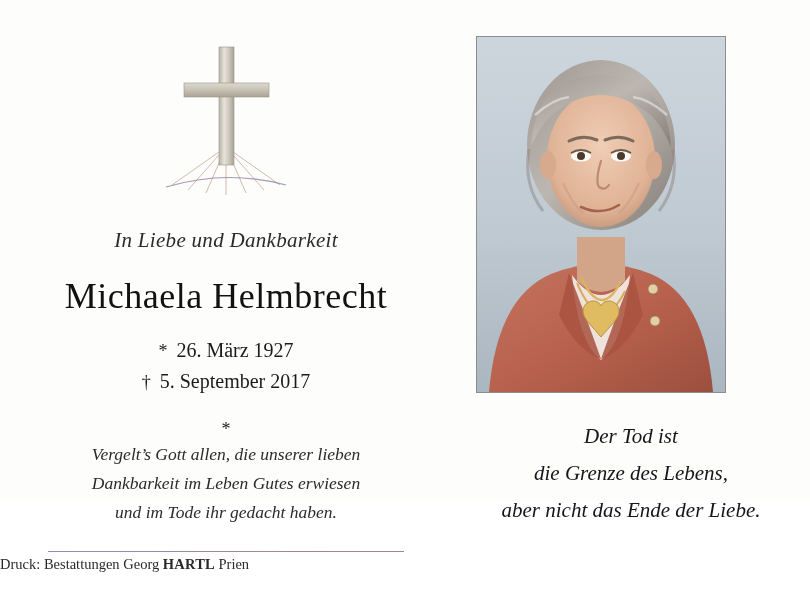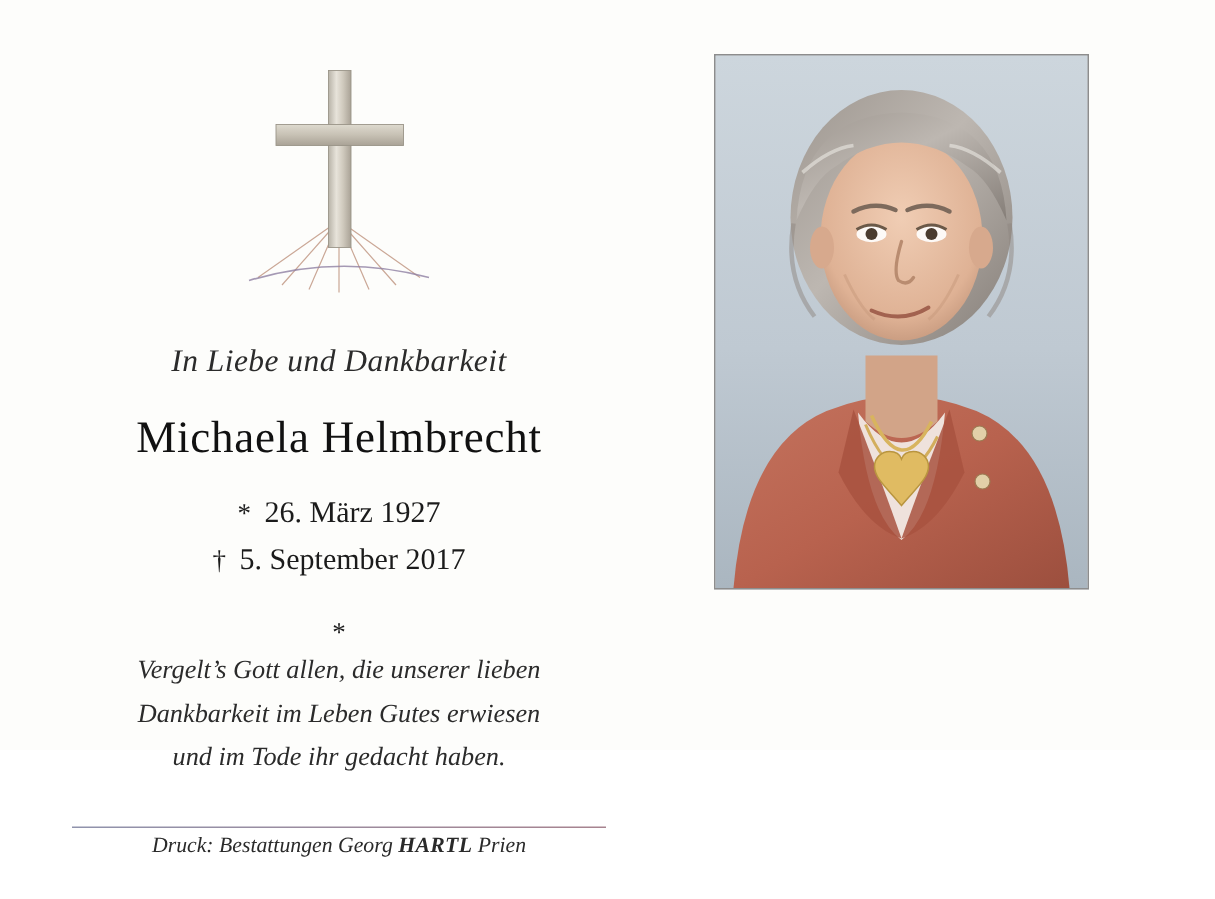--- a/index.html
+++ b/index.html
@@ -49,21 +49,21 @@
     text-align: center;
   }
   .in-love {
     font-style: italic;
     font-size: 21px;
     color: #2b2b2b;
     letter-spacing: 0.3px;
   }
   .deceased-name {
     margin-top: 22px;
-    font-size: 30px;
+    font-size: 36px;
     color: #111;
     letter-spacing: 0.5px;
   }
   .dates {
     margin-top: 18px;
     font-size: 20px;
     line-height: 1.55;
     color: #1b1b1b;
   }
   .date-line .sym {
@@ -89,25 +89,23 @@
     width: 356px;
     height: 1px;
     background: linear-gradient(to right, #6b6f91, #8a5a6a);
     opacity: 0.75;
   }
   .imprint {
     position: absolute;
     left: 0;
     top: 556px;
     width: 452px;
-    text-align: center;
     font-size: 14.5px;
     color: #2a2a2a;
     font-family: "Liberation Serif", serif;
-    font-style: italic;
   }
   .imprint b { letter-spacing: 0.2px; }
 
   
   .right-panel {
     position: absolute;
     left: 452px;
     top: 0;
     width: 358px;
     height: 599px;
@@ -278,15 +276,20 @@
         <path d="M104 240 q20 44 40 4" stroke="#d8b45e" stroke-width="2.4" fill="none"></path>
         <path d="M100 246 q24 56 48 8" stroke="#cfa94f" stroke-width="2" fill="none" opacity="0.9"></path>
 
         <path d="M124 300 c-9 -11 -18 -18 -18 -26 c0 -6 5 -10 10 -10 c4 0 7 2 8 5 c1 -3 4 -5 8 -5 c5 0 10 4 10 10 c0 8 -9 15 -18 26 z" fill="#e0bb62" stroke="#b9953f" stroke-width="1"></path>
 
         <circle cx="176" cy="252" r="5" fill="#e2cfa8" stroke="#9c7a52" stroke-width="0.8"></circle>
         <circle cx="178" cy="284" r="5" fill="#e2cfa8" stroke="#9c7a52" stroke-width="0.8"></circle>
       </svg>
     </div>
 
+    <div class="quote">
+      <div>Der Tod ist</div>
+      <div>die Grenze des Lebens,</div>
+      <div>aber nicht das Ende der Liebe.</div>
+    </div>
   </div>
 
 </div>
 
 </body></html>

